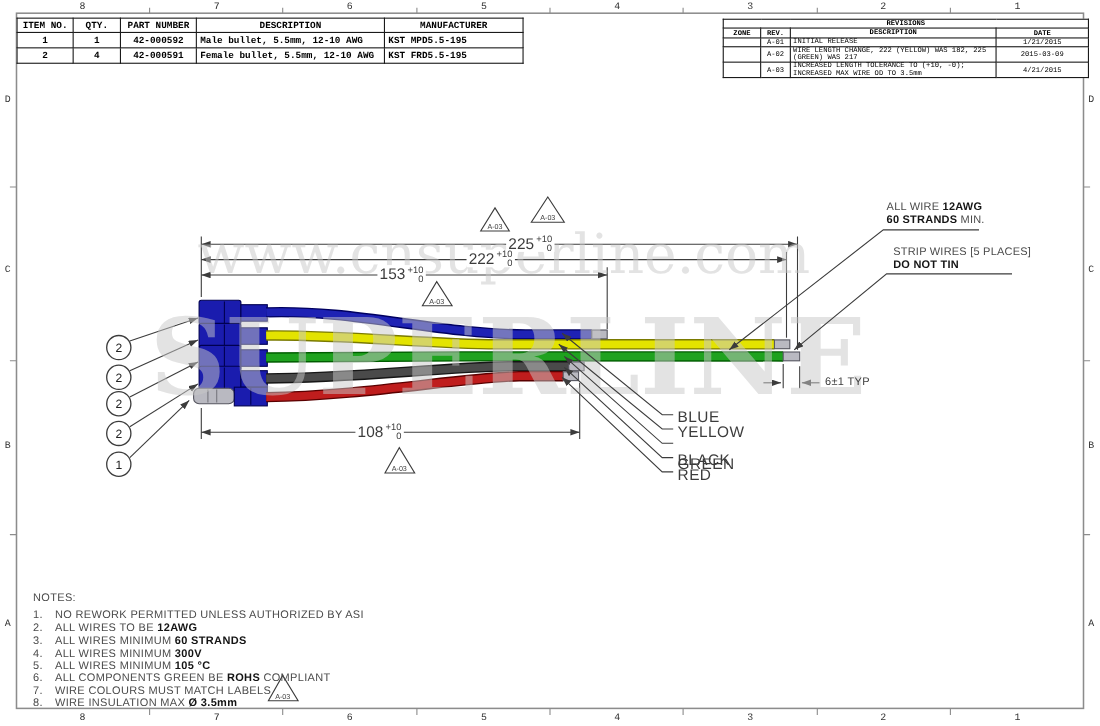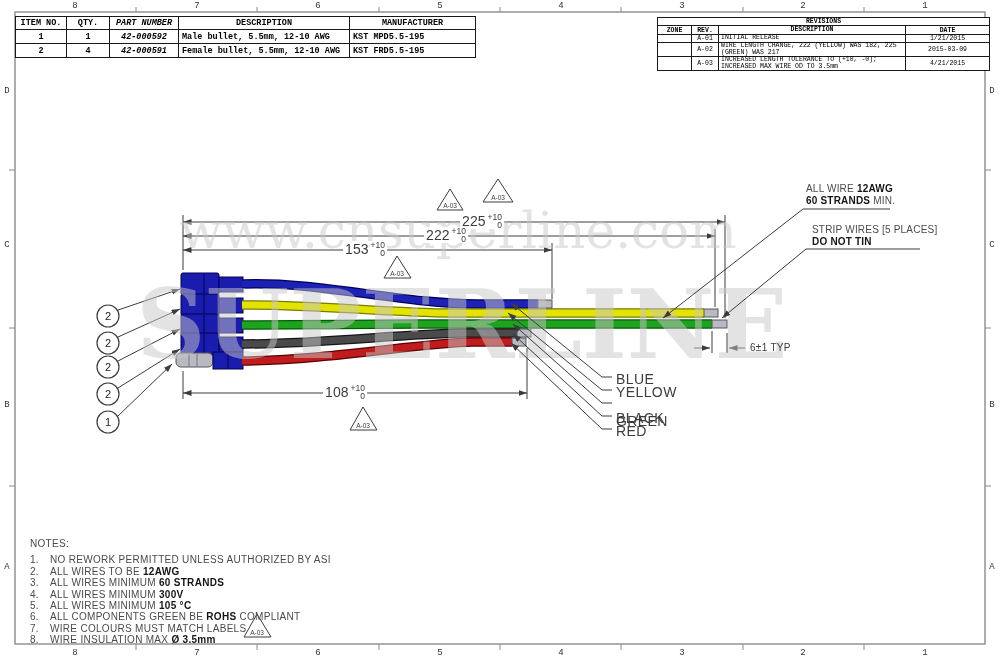--- a/index.html
+++ b/index.html
@@ -13,21 +13,21 @@
         transform:translate(-50%,-50%);}
 
   
   table{border-collapse:collapse;}
   .ptable{position:absolute;left:15px;top:16px;font-family:"Liberation Mono",monospace;
           font-size:8.5px;font-weight:bold;color:#000;background:#fff;}
   .ptable th,.ptable td{border:1px solid #1a1a1a;padding:0 3px;height:13px;white-space:nowrap;}
   .ptable th{height:12px;text-align:center;}
   .c-item{width:44px;text-align:center;}
   .c-qty{width:36px;text-align:center;}
-  .c-part{width:62px;text-align:center;font-style:italic;}
+  .c-part{width:62px;text-align:center;}
   .c-desc{width:164px;text-align:left;}
   .c-mfr{width:119px;text-align:left;}
 
   
   .rtable{position:absolute;left:657px;top:17px;font-family:"Liberation Mono",monospace;
           font-size:6.5px;color:#000;background:#fff;}
   .rtable th,.rtable td{border:1px solid #1a1a1a;padding:0 2px;white-space:normal;}
   .rtable th{font-weight:bold;text-align:center;height:8px;}
   .r-zone{width:29px;text-align:center;}
   .r-rev{width:22px;text-align:center;}

